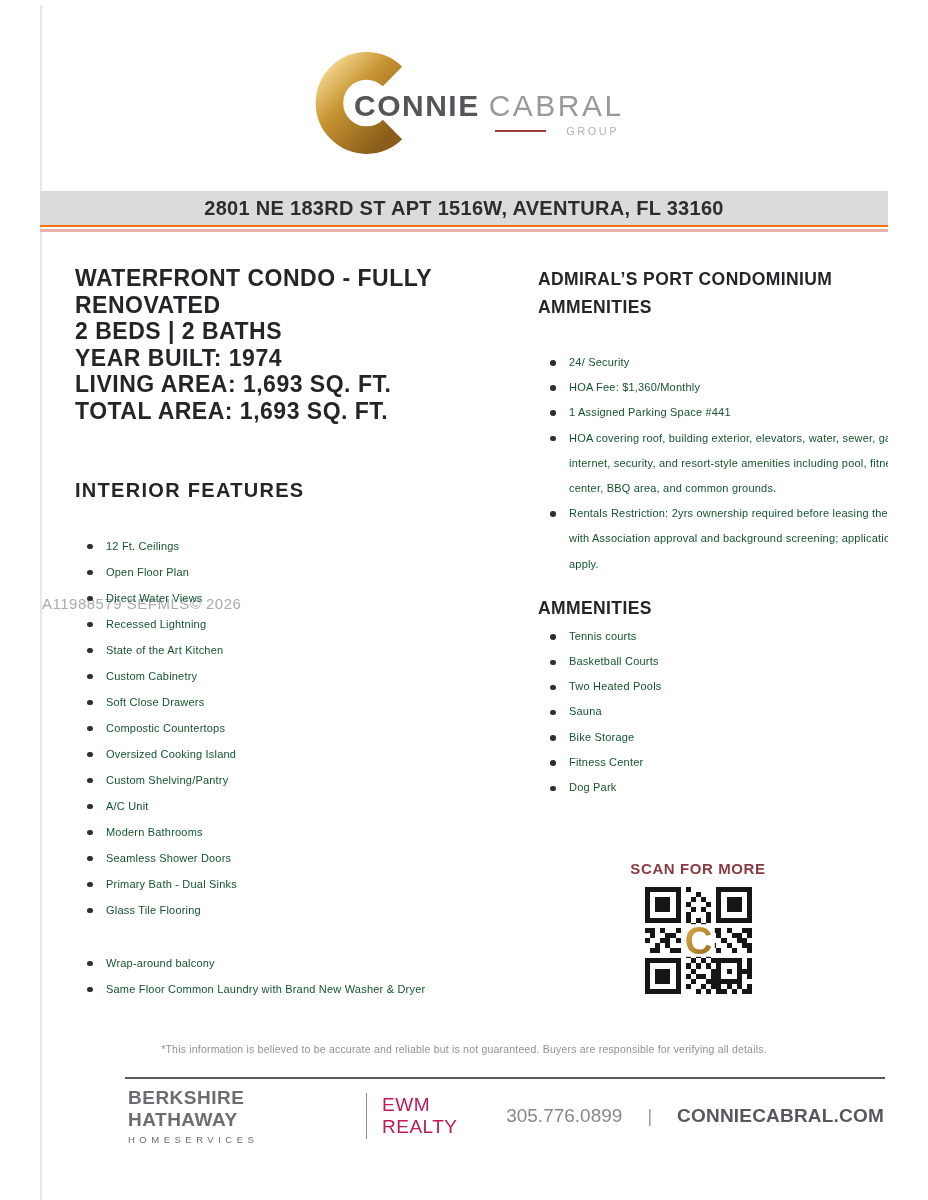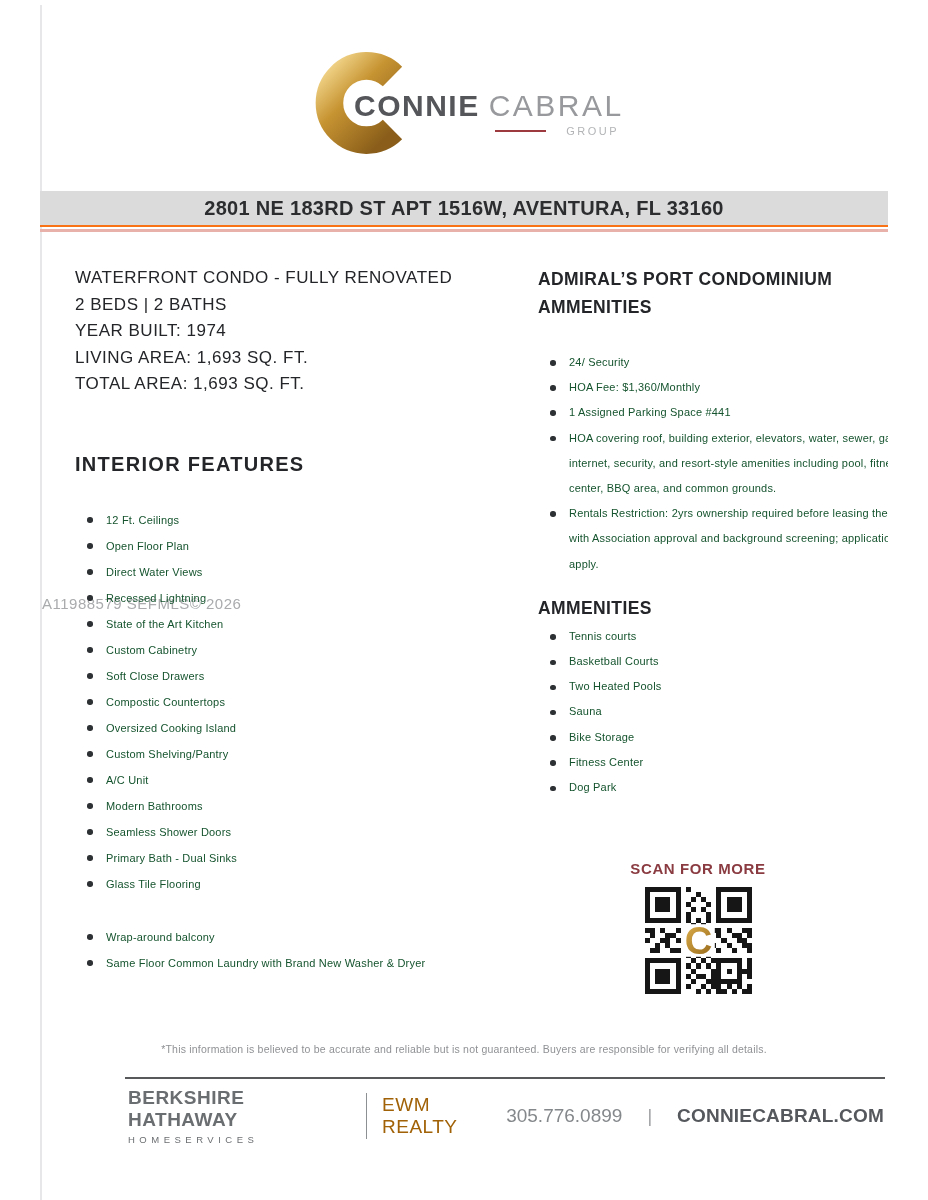--- a/index.html
+++ b/index.html
@@ -24,21 +24,21 @@
   .address-text{font-size:20px;font-weight:bold;color:#2b2d2f;letter-spacing:0.3px;}
   .salmon-line{position:absolute;top:224px;left:0;width:100%;height:3px;background:#e8b2aa;}
 
   
   .watermark{position:absolute;left:2px;top:590px;font-size:15px;color:#a9abad;letter-spacing:0.5px;z-index:0;}
 
   
   .col-left{position:absolute;left:35px;top:260px;width:450px;z-index:1;}
   .col-right{position:absolute;left:498px;top:260px;width:400px;z-index:1;}
 
-  .summary-line{font-size:17px;font-weight:normal;color:#232528;line-height:26.5px;letter-spacing:0.5px;}
+  .summary-line{font-size:23px;font-weight:bold;color:#232528;line-height:26.5px;letter-spacing:0.5px;}
   .section-heading-lg{margin:55px 0 0 0;font-size:20px;font-weight:bold;color:#232528;letter-spacing:1.3px;}
   .section-heading{margin:0;font-size:17.5px;font-weight:bold;color:#232528;line-height:28px;letter-spacing:0.4px;width:380px;}
 
   ul.bullets{list-style:none;margin:0;padding:0;}
   ul.bullets li{position:relative;padding-left:31px;font-size:11px;color:#14532d;line-height:26px;letter-spacing:0.2px;}
   ul.bullets li::before{content:"";position:absolute;left:12px;top:10.5px;width:5.5px;height:5.5px;border-radius:50%;background:#2e3134;}
   .interior-list{margin-top:31px !important;width:390px;}
   .extra-list{margin-top:27px !important;width:382px;}
   .building-list{margin-top:29px !important;width:392px;}
   .building-list li{line-height:25.2px !important;}
@@ -53,21 +53,21 @@
   .qr{width:107px;height:107px;margin-top:10px;}
 
   
   .disclaimer{position:absolute;top:1038px;left:0;width:100%;text-align:center;font-size:10.5px;color:#8f9194;letter-spacing:0.2px;}
   .footer-rule{position:absolute;top:1072px;left:85px;width:760px;height:2px;background:#58595b;}
   .footer{position:absolute;top:1082px;left:88px;width:756px;display:flex;justify-content:space-between;align-items:center;}
   .brand-left{display:flex;align-items:center;gap:15px;}
   .bh-name{font-size:19px;font-weight:bold;color:#6b6e71;letter-spacing:0.5px;}
   .bh-sub{font-size:9.5px;color:#6b6e71;letter-spacing:4.5px;margin-top:3px;}
   .v-divider{width:1.5px;height:46px;background:#8d9093;}
-  .ewm{font-size:19px;color:#a16207;letter-spacing:0.5px;}
+  .ewm{font-size:19px;color:#be185d;letter-spacing:0.5px;}
   .contact{display:flex;align-items:center;gap:25px;font-size:19px;}
   .phone{color:#85888b;}
   .pipe{color:#9b9da0;font-size:18px;}
   .site{font-weight:bold;color:#55585c;letter-spacing:0.2px;}
 </style>
 </head>
 <body>
 
 <div class="page">
   <div class="page-edge"></div>

